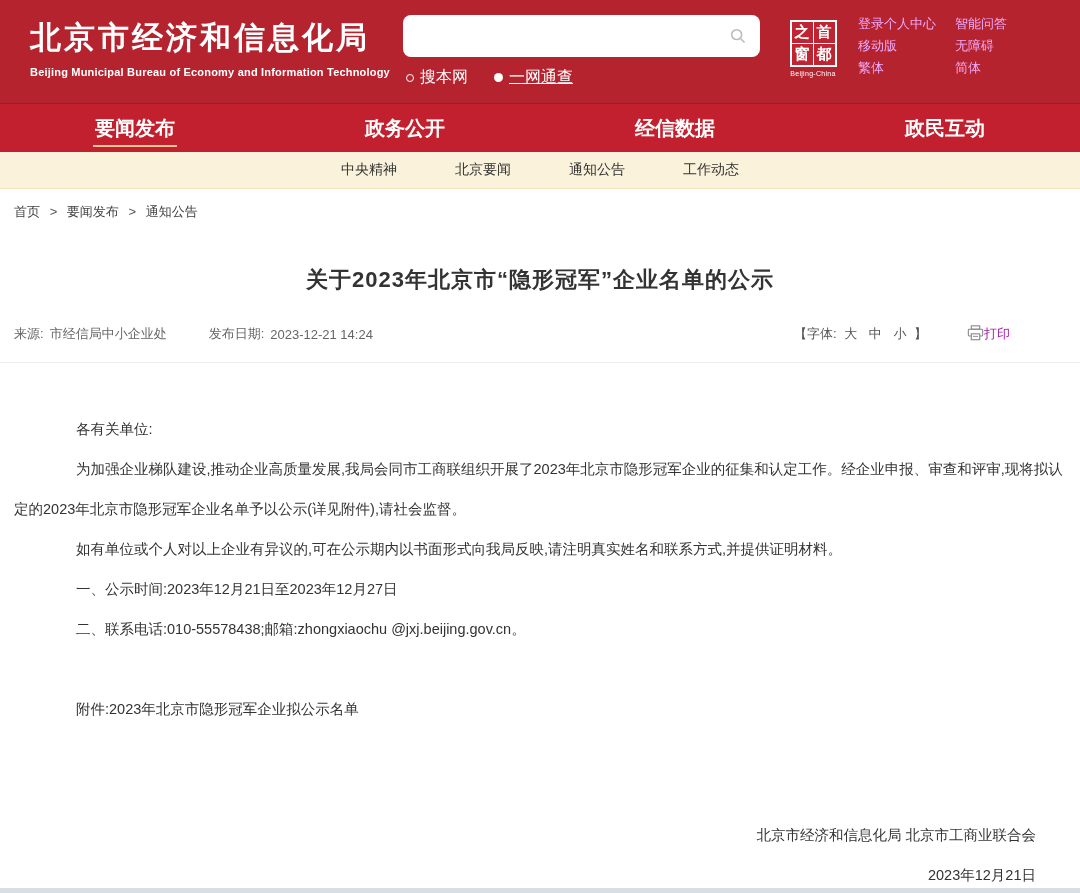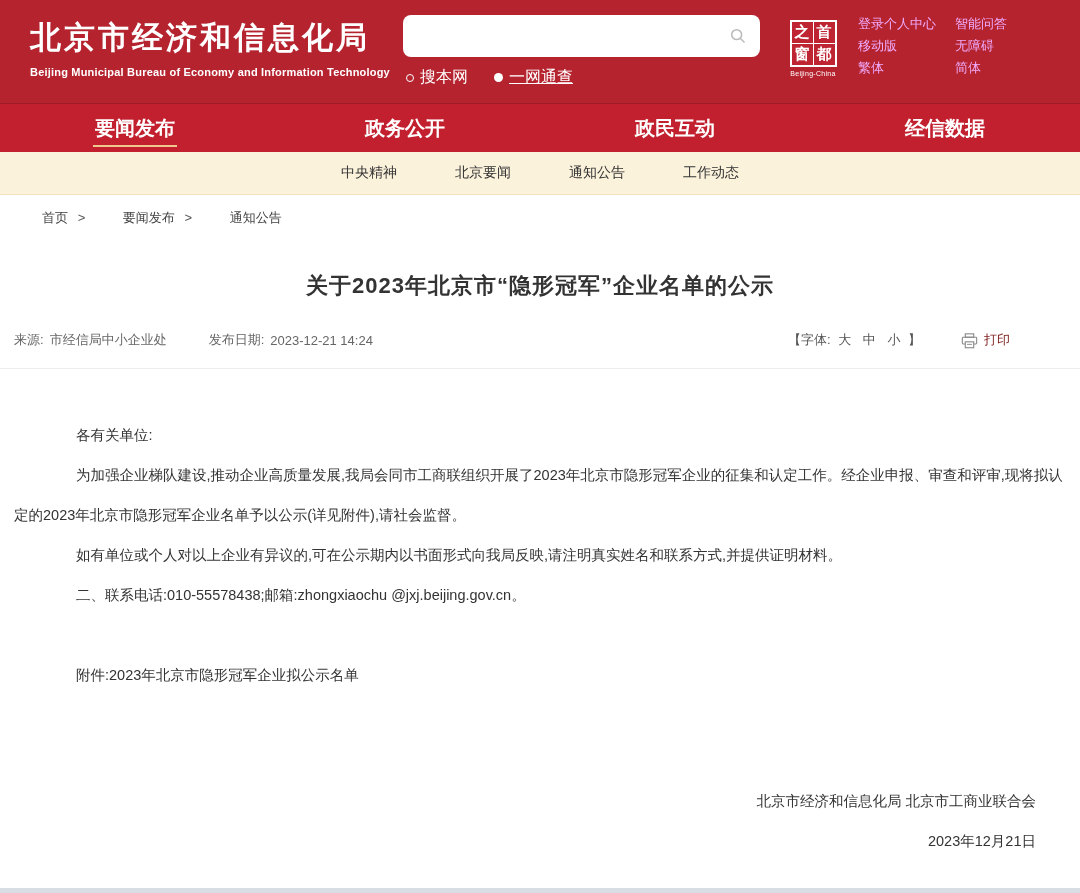--- a/index.html
+++ b/index.html
@@ -52,44 +52,44 @@
   .col2 { left:955px; }
 
   
   .nav { height:49px; background:#C2202E; border-top:1px solid #9E1A26; display:flex; }
   .nav-item { flex:1; display:flex; align-items:center; justify-content:center;
     color:#fff; font-size:20px; font-weight:bold; position:relative; cursor:pointer; }
   .nav-item.active::after { content:""; position:absolute; bottom:5px; left:50%;
     transform:translateX(-50%); width:84px; height:2px; background:#EFC88E; }
 
   
-  .subnav { height:43px; background:#FBF2DC; border-bottom:1px solid #F4E2BE;
+  .subnav { height:37px; background:#FBF2DC; border-bottom:1px solid #F4E2BE;
     display:flex; align-items:center; justify-content:center; gap:58px;
     font-size:14px; color:#333; }
   .subnav-item { cursor:pointer; }
 
   
   .breadcrumb { margin:14px 0 0 14px; font-size:13px; color:#444; }
   .breadcrumb .sep { margin:0 6px; color:#555; }
-  .breadcrumb .bc-link { cursor:pointer;margin-left:28px; }
+  .breadcrumb .bc-link { cursor:pointer; }
 
   
   .article-title { text-align:center; font-size:22px; font-weight:bold; color:#333;
     margin-top:44px; letter-spacing:1px; }
 
   .meta-row { display:flex; justify-content:space-between; align-items:center;
     margin:30px 14px 0 14px; font-size:13px; color:#666; }
   .meta-left { display:flex; align-items:center; }
   .meta-left .m-label { color:#666; }
   .meta-left .m-val { margin-left:6px; color:#666; }
   .meta-gap { width:42px; }
   .meta-right { display:flex; align-items:center; gap:40px; margin-right:56px; }
   .font-tool { color:#555; }
   .font-tool .size { margin:0 4px; cursor:pointer; }
-  .print-btn { display:flex; align-items:flex-end; gap:6px; color:#7f1d1d; cursor:pointer; }
+  .print-btn { display:flex; align-items:flex-start; color:#a21caf; cursor:pointer; }
 
   .divider { height:1px; background:#EDEDED; margin-top:19px; }
 
   
   .body-text { padding:46px 14px 0 14px; font-size:14.5px; color:#333; }
   .body-text p { margin:0; line-height:40px; text-indent:62px; }
   .attachment-line { margin-top:40px !important; }
   .attachment-link { cursor:pointer; }
 
   .signature-block { margin-top:86px; text-align:right; padding-right:30px;
@@ -146,22 +146,22 @@
   <div class="quick-links col2">
     <div class="ql">智能问答</div>
     <div class="ql">无障碍</div>
     <div class="ql">简体</div>
   </div>
 </div>
 
 <div class="nav">
   <div class="nav-item active">要闻发布</div>
   <div class="nav-item">政务公开</div>
+  <div class="nav-item">经信数据</div>
   <div class="nav-item">政民互动</div>
-  <div class="nav-item">经信数据</div>
 </div>
 
 <div class="subnav">
   <span class="subnav-item">中央精神</span>
   <span class="subnav-item">北京要闻</span>
   <span class="subnav-item">通知公告</span>
   <span class="subnav-item">工作动态</span>
 </div>
 
 <div class="breadcrumb">
@@ -201,20 +201,21 @@
     </span>
   </div>
 </div>
 
 <div class="divider"></div>
 
 <div class="body-text">
   <p>各有关单位:</p>
   <p>为加强企业梯队建设,推动企业高质量发展,我局会同市工商联组织开展了2023年北京市隐形冠军企业的征集和认定工作。经企业申报、审查和评审,现将拟认定的2023年北京市隐形冠军企业名单予以公示(详见附件),请社会监督。</p>
   <p>如有单位或个人对以上企业有异议的,可在公示期内以书面形式向我局反映,请注明真实姓名和联系方式,并提供证明材料。</p>
+  <p>一、公示时间:2023年12月21日至2023年12月27日</p>
   <p>二、联系电话:010-55578438;邮箱:zhongxiaochu @jxj.beijing.gov.cn。</p>
   <p class="attachment-line"><span>附件:</span><span class="attachment-link">2023年北京市隐形冠军企业拟公示名单</span></p>
 
   <div class="signature-block">
     <div>北京市经济和信息化局  北京市工商业联合会</div>
     <div>2023年12月21日</div>
   </div>
 </div>
 
 <div class="bottom-strip"></div>

